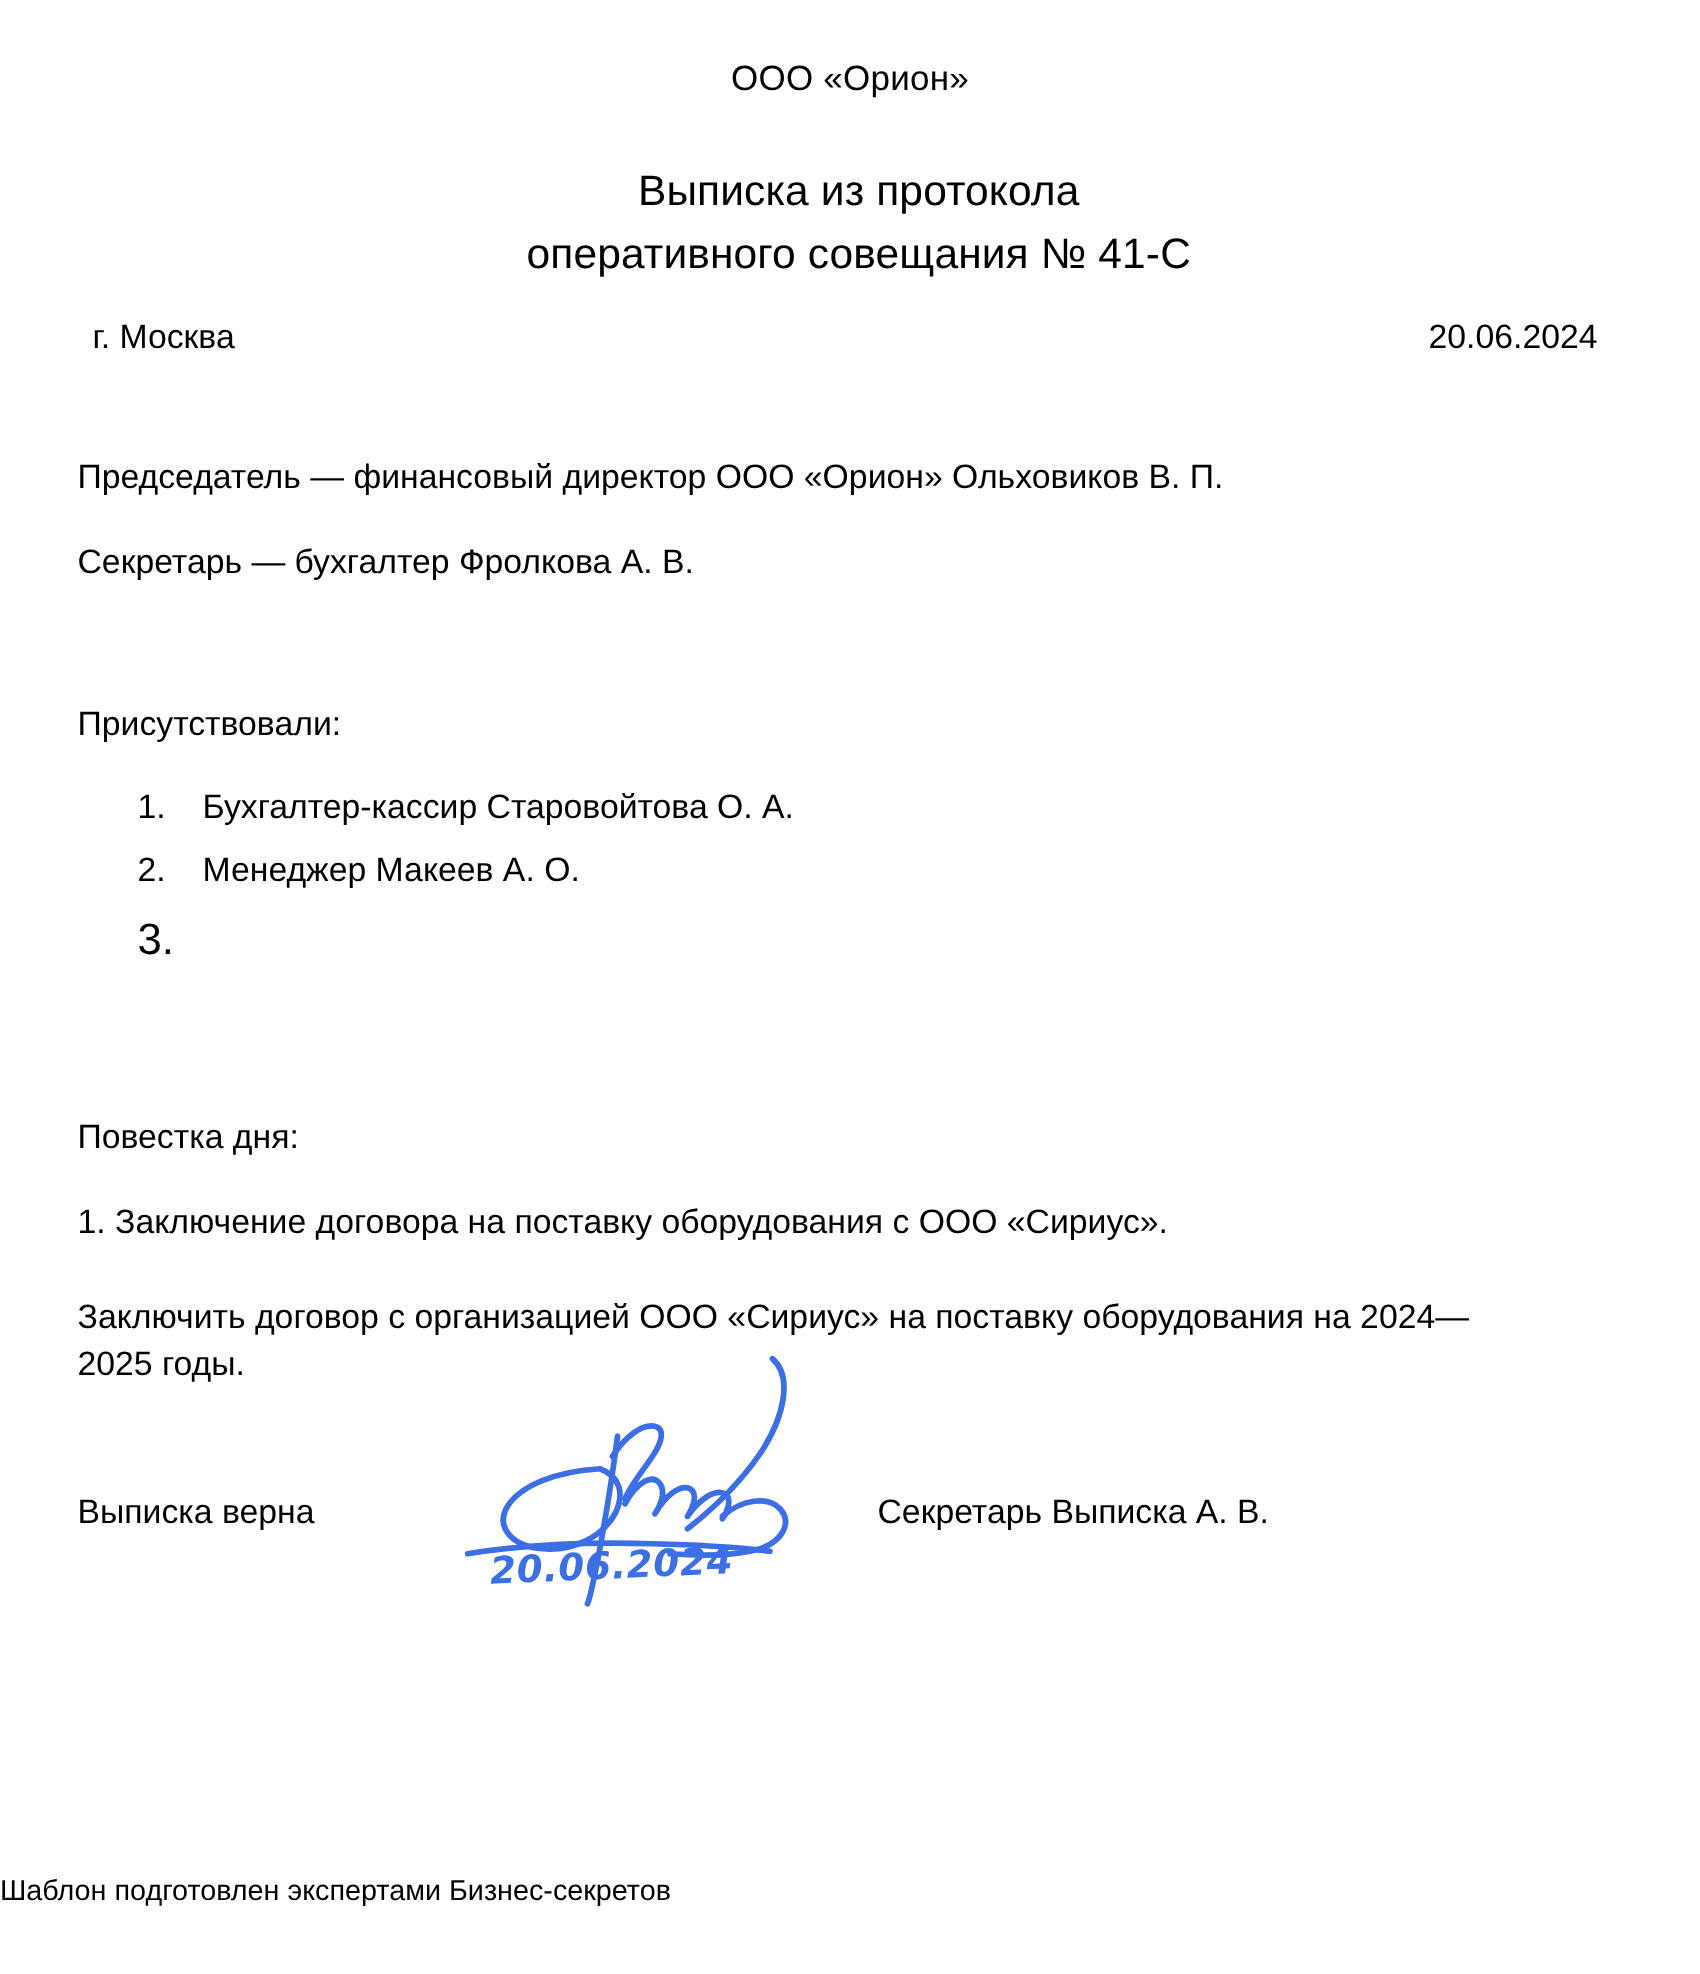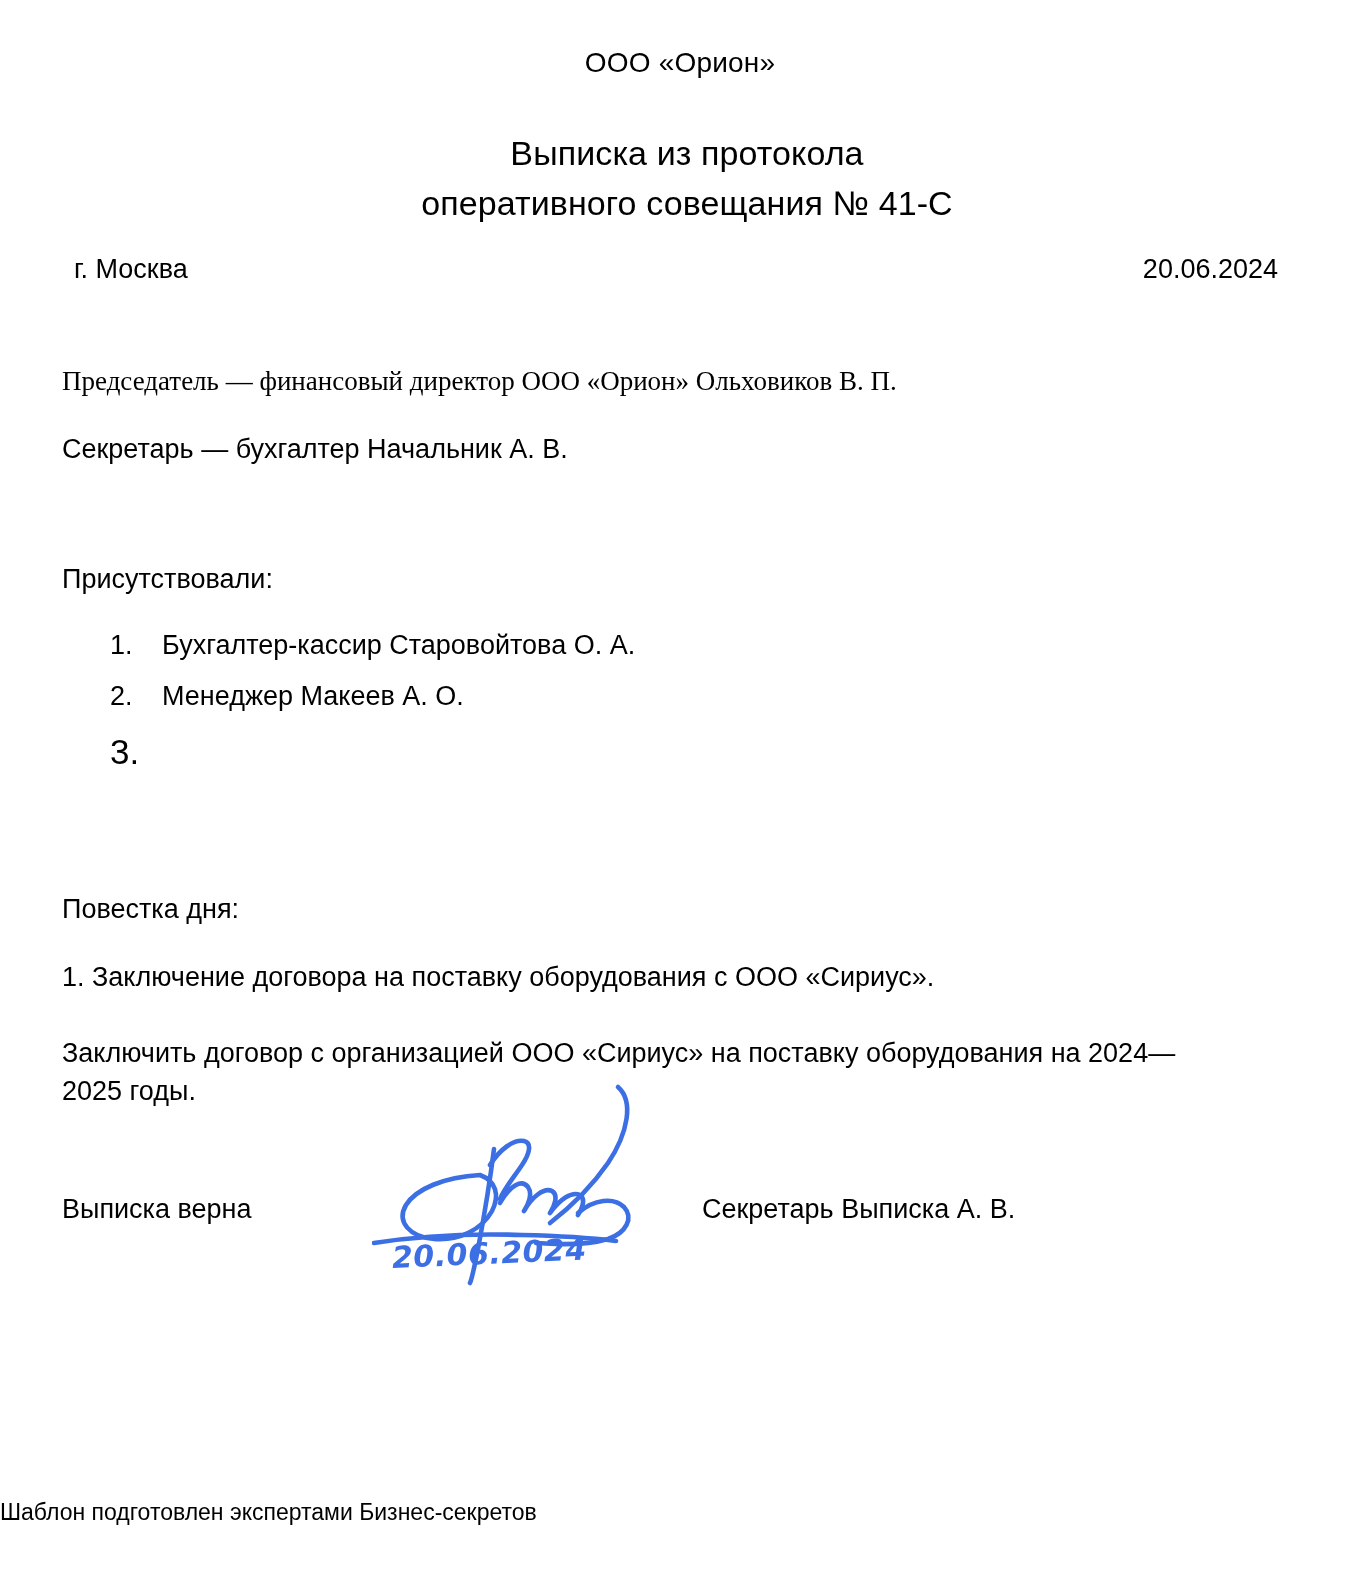--- a/index.html
+++ b/index.html
@@ -60,21 +60,21 @@
   .placedate .city { padding-left: 12px; }
 
   
   .body-text {
     position: absolute;
     left: 62px;
     width: 1216px;
     font-size: 27px;
     line-height: 38px;
   }
-  .p-chair   { top: 362px; font-family: Liberation Serif, serif; }
+  .p-chair   { top: 362px; }
   .p-secr    { top: 430px; }
   .p-present { top: 560px; }
   .p-agenda-title { top: 890px; }
   .p-agenda-item  { top: 958px; }
   .p-resolution   { top: 1034px; width: 1120px; }
 
   
   .attendees {
     position: absolute;
     top: 630px;
@@ -173,21 +173,21 @@
     <span class="tline">оперативного совещания № 41-С</span>
   </div>
 
   <div class="placedate">
     <span class="city">г. Москва</span>
     <span class="date">20.06.2024</span>
   </div>
 
   <div class="body-text p-chair">Председатель — финансовый директор ООО «Орион» Ольховиков В. П.</div>
 
-  <div class="body-text p-secr">Секретарь — бухгалтер Начальник А. В.</div>
+  <div class="body-text p-secr">Секретарь — бухгалтер Фролкова А. В.</div>
 
   <div class="body-text p-present">Присутствовали:</div>
 
   <ol class="attendees">
     <li>
       <span class="marker">1.</span>
       <span class="att-text">Бухгалтер-кассир Старовойтова О. А.</span>
     </li>
     <li>
       <span class="marker">2.</span>

